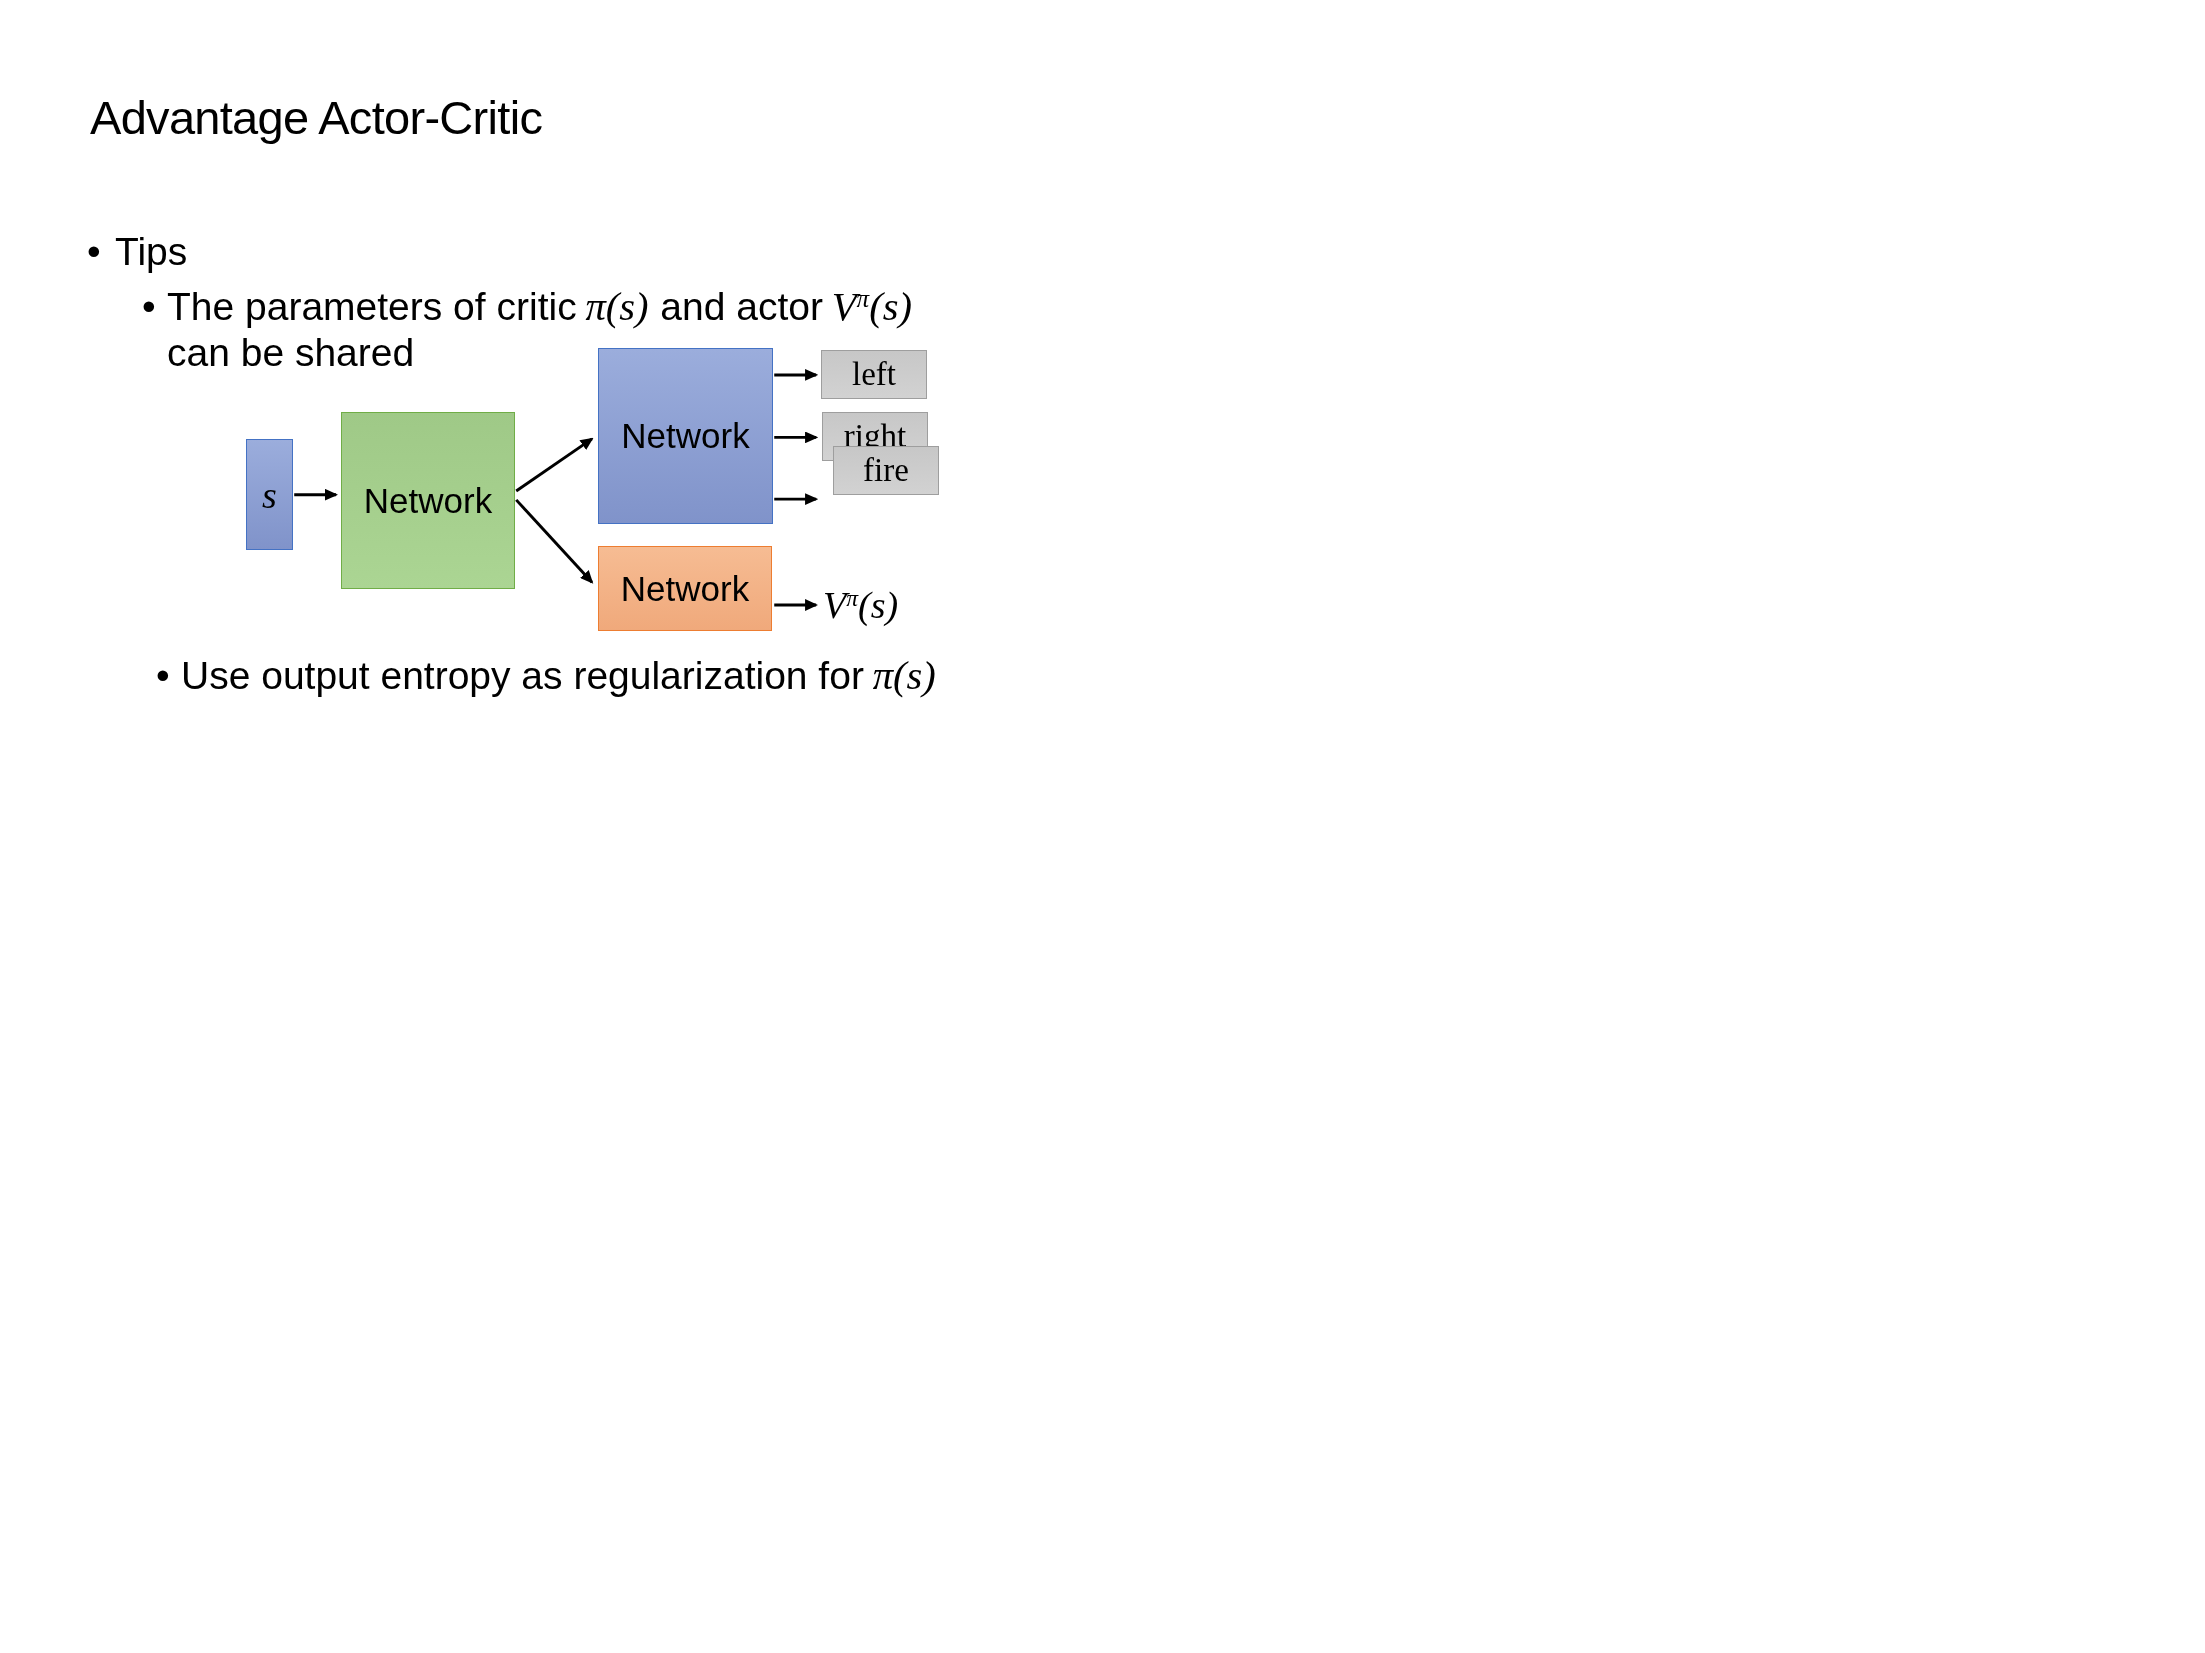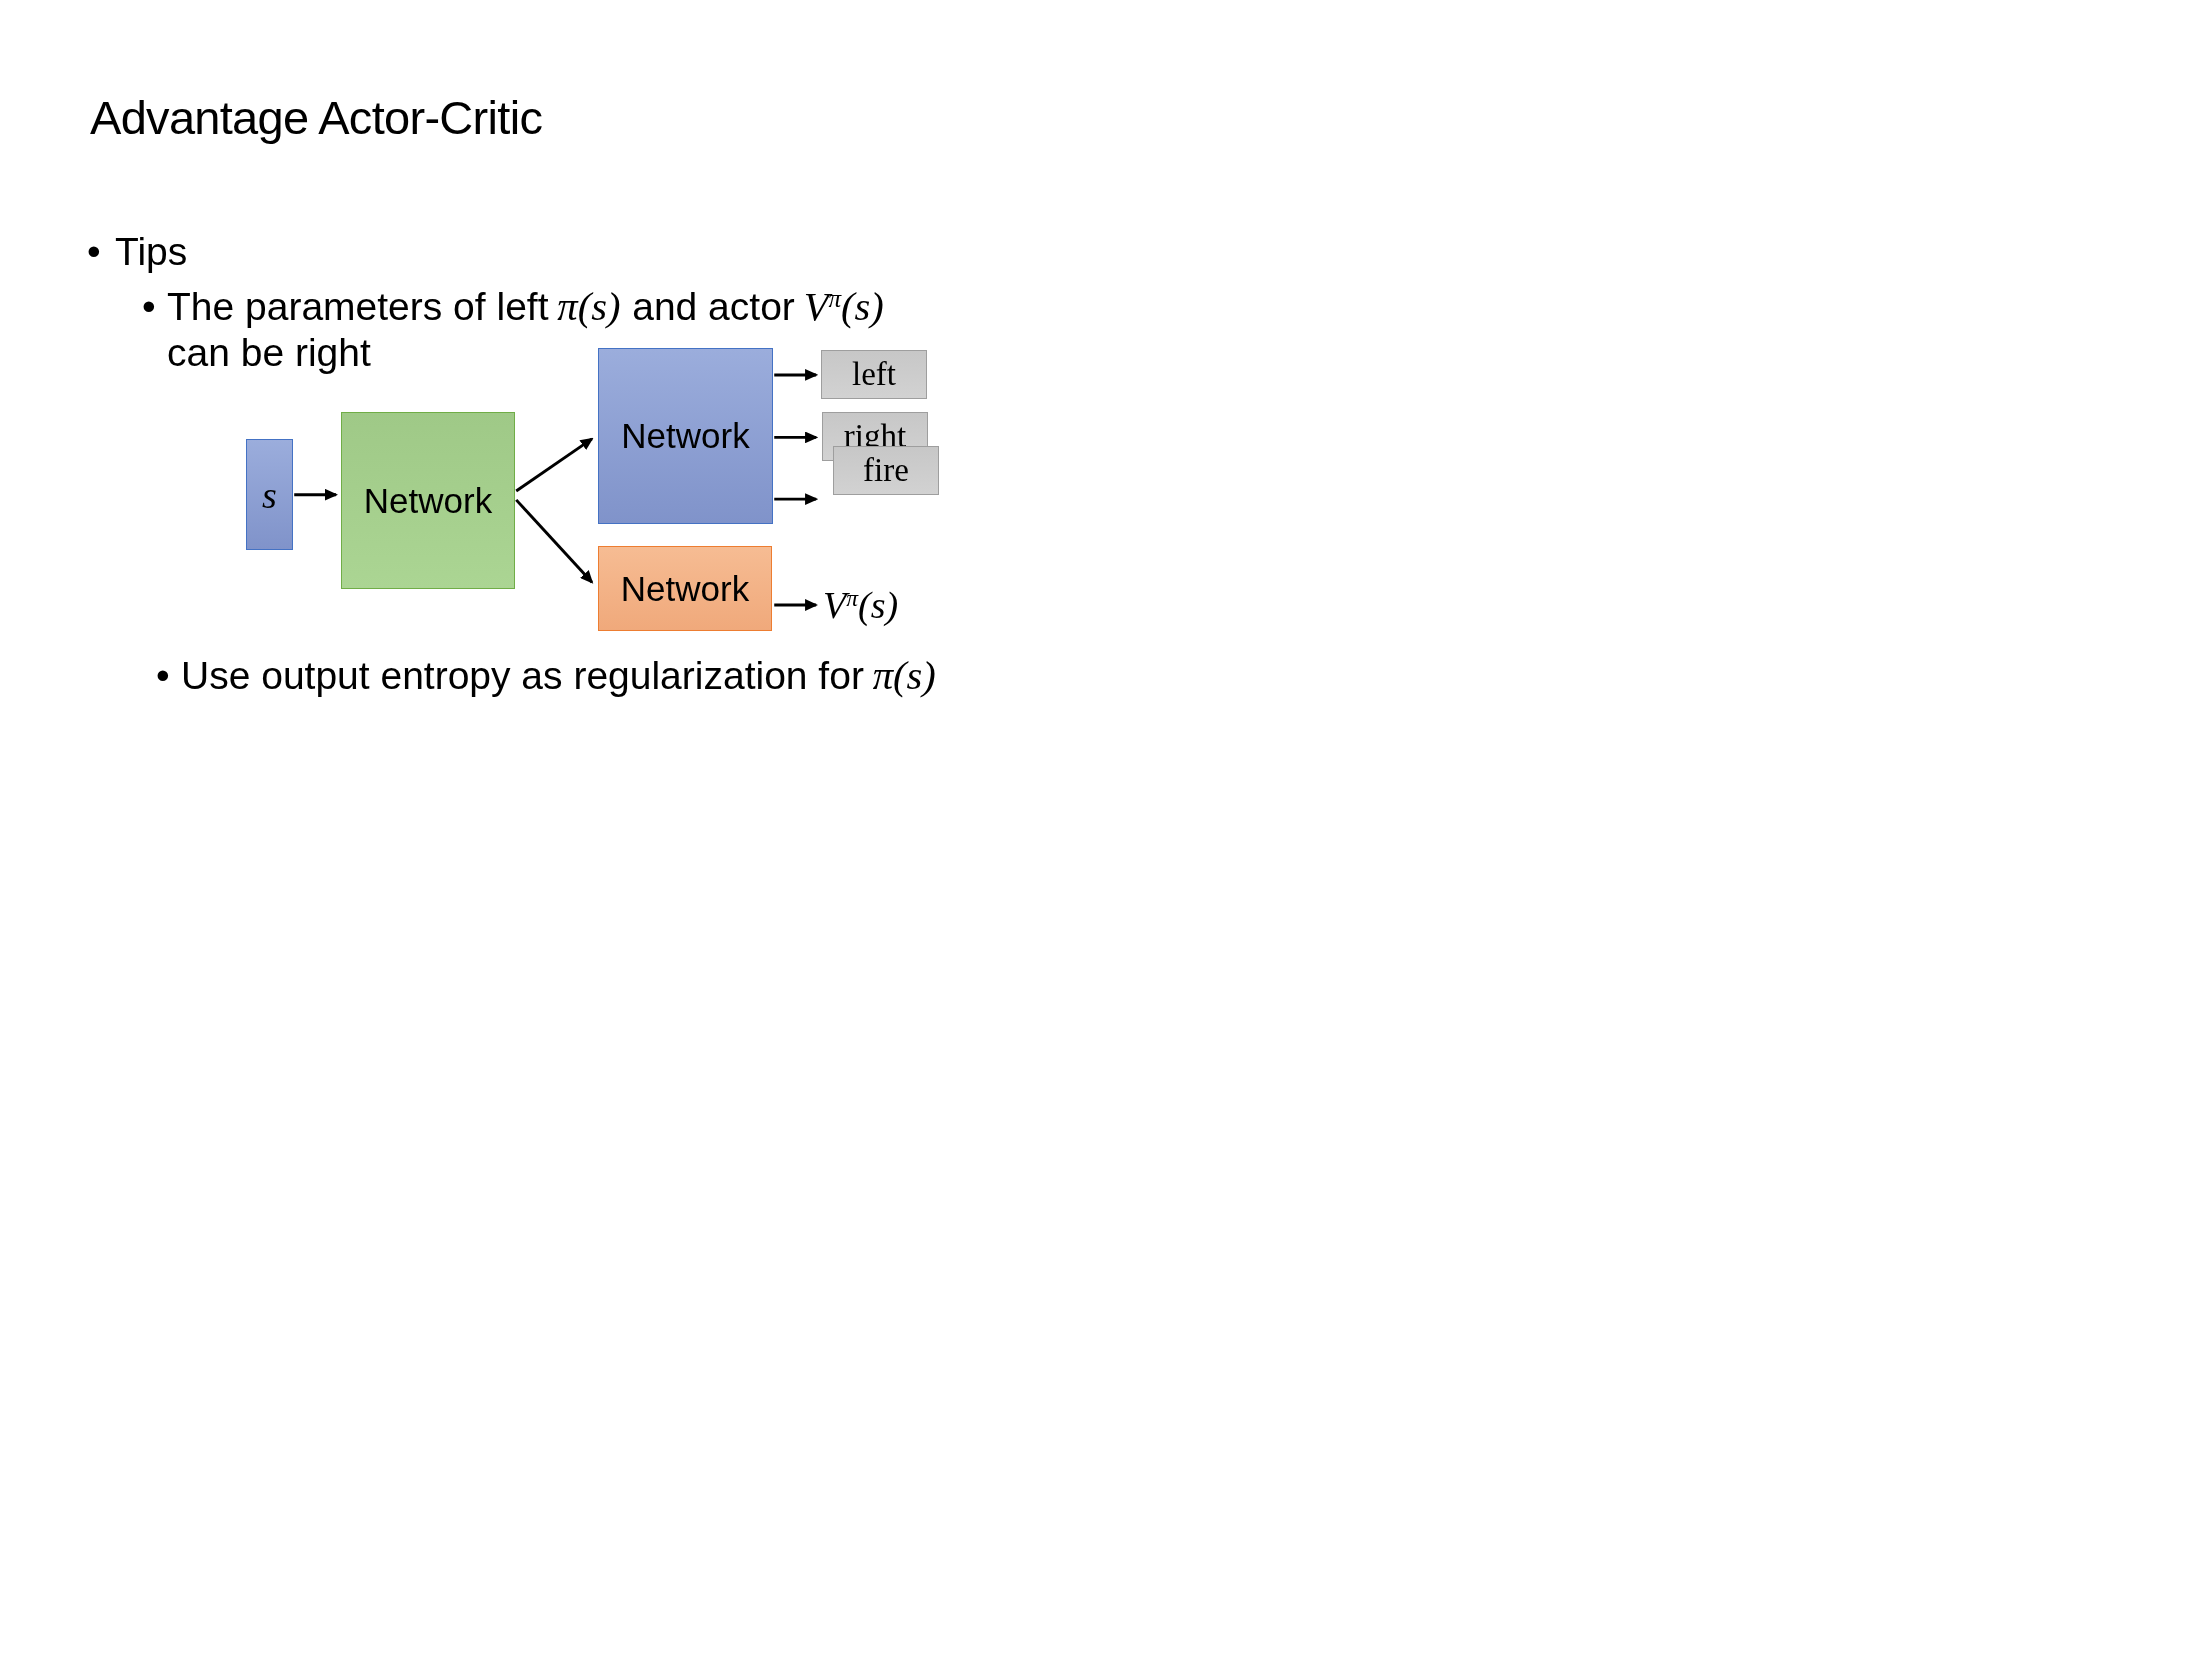--- a/index.html
+++ b/index.html
@@ -98,23 +98,23 @@
 
 <div class="slide">
 
   <div class="abs title">Advantage Actor-Critic</div>
 
   <div class="abs bline tips-line">
     <span class="bullet">•</span><span>Tips</span>
   </div>
 
   <div class="abs bline param-block">
-    <span class="bullet">•</span><span>The parameters of left</span><span class="math m-actor">π(s)</span><span>and actor</span><span class="math m-critic"><span>V</span><sup>π</sup><span>(s)</span></span>
+    <span class="bullet">•</span><span>The parameters of critic</span><span class="math m-actor">π(s)</span><span>and actor</span><span class="math m-critic"><span>V</span><sup>π</sup><span>(s)</span></span>
   </div>
-  <div class="abs bline param-line2">can be right</div>
+  <div class="abs bline param-line2">can be shared</div>
 
   <div class="box s-box">
     <span>s</span>
   </div>
   <div class="box shared-box">
     <span class="net-label">Network</span>
   </div>
   <div class="box actor-box">
     <span class="net-label">Network</span>
   </div>

